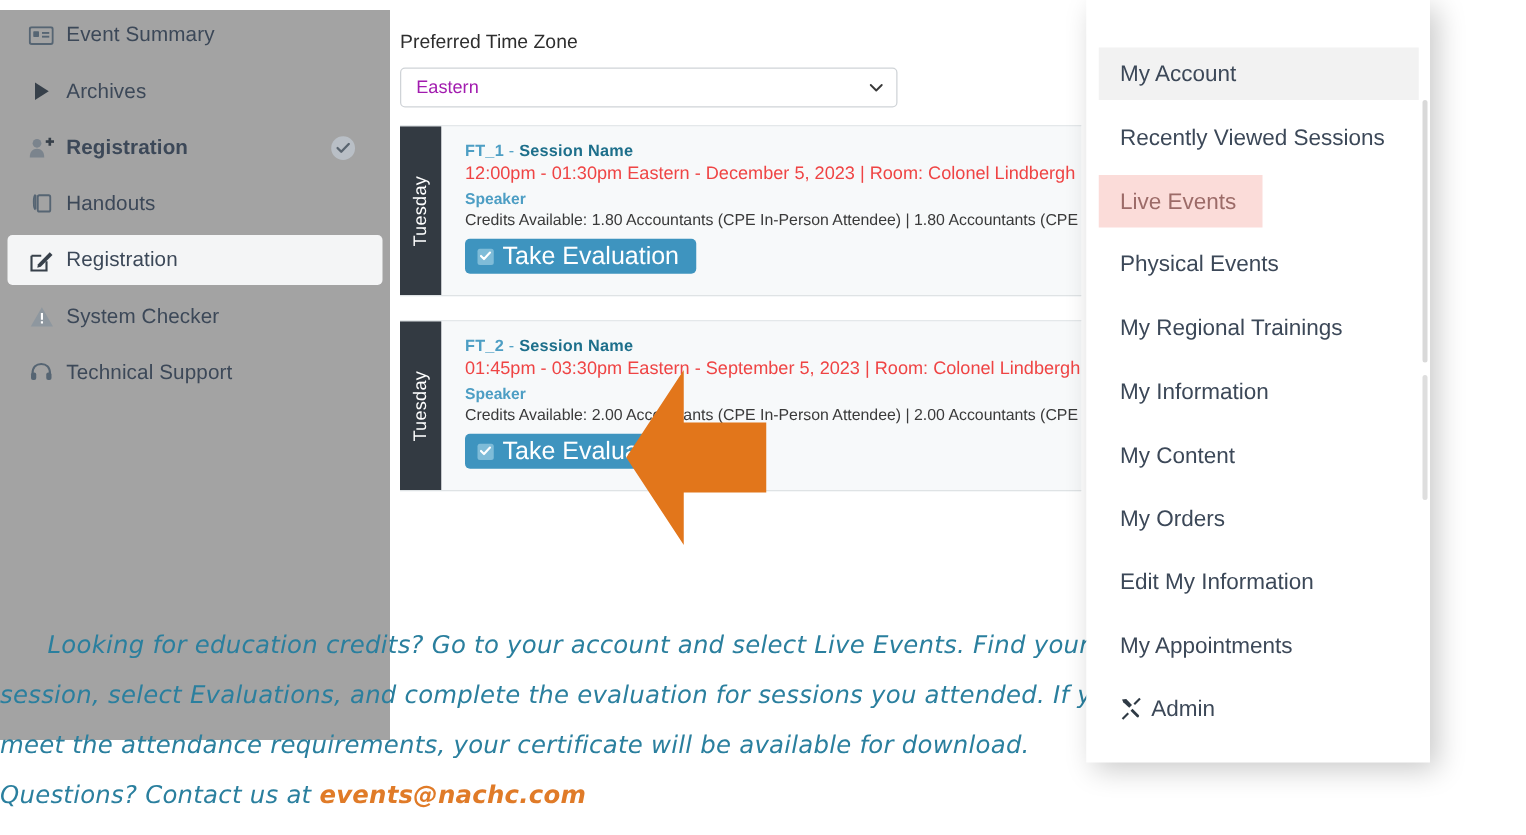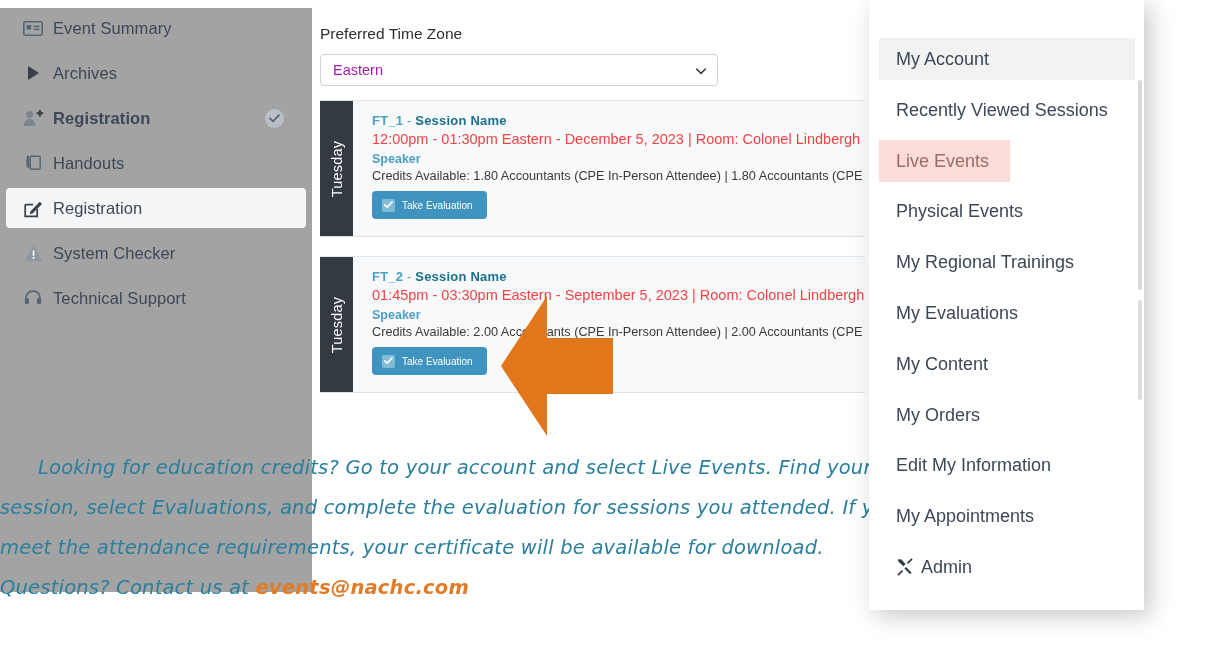--- a/index.html
+++ b/index.html
@@ -170,21 +170,21 @@
     margin-bottom: 8px;
   }
   .eval-btn {
     display: inline-flex;
     align-items: center;
     height: 28px;
     background: #3e94bf;
     border-radius: 4px;
     padding: 0 14px 0 10px;
     color: #ffffff;
-    font-size: 10px;
+    font-size: 20px;
     white-space: nowrap;
   }
   .chk-box {
     width: 13px;
     height: 13px;
     background: #7fbcd8;
     border-radius: 2px;
     margin-right: 7px;
     display: flex;
     align-items: center;
@@ -209,21 +209,21 @@
     top: 448px;
     width: 870px;
     font-family: "DejaVu Sans", sans-serif;
     font-style: italic;
     font-size: 19.5px;
     color: #2a7f9e;
     line-height: 40px;
     letter-spacing: .2px;
   }
   #message .line { white-space: nowrap; }
-  #message .line1 { padding-left: 38px; }
+  #message .line1 { padding-left: 38px; margin-top: 48px; }
   .email {
     color: #e07b28;
     font-weight: bold;
     font-style: italic;
   }
   #watermark {
     position: absolute;
     left: 168px;
     top: 470px;
     font-family: "DejaVu Serif", serif;
@@ -469,21 +469,21 @@
   <div class="acct-item hl-pink" style="top:140px;">
     <span>Live Events</span>
   </div>
   <div class="acct-item" style="top:190px;">
     <span>Physical Events</span>
   </div>
   <div class="acct-item" style="top:241px;">
     <span>My Regional Trainings</span>
   </div>
   <div class="acct-item" style="top:292px;">
-    <span>My Evaluations</span>
+    <span>My Information</span>
   </div>
   <div class="acct-item" style="top:343px;">
     <span>My Content</span>
   </div>
   <div class="acct-item" style="top:394px;">
     <span>My Orders</span>
   </div>
   <div class="acct-item" style="top:444px;">
     <span>Edit My Information</span>
   </div>

